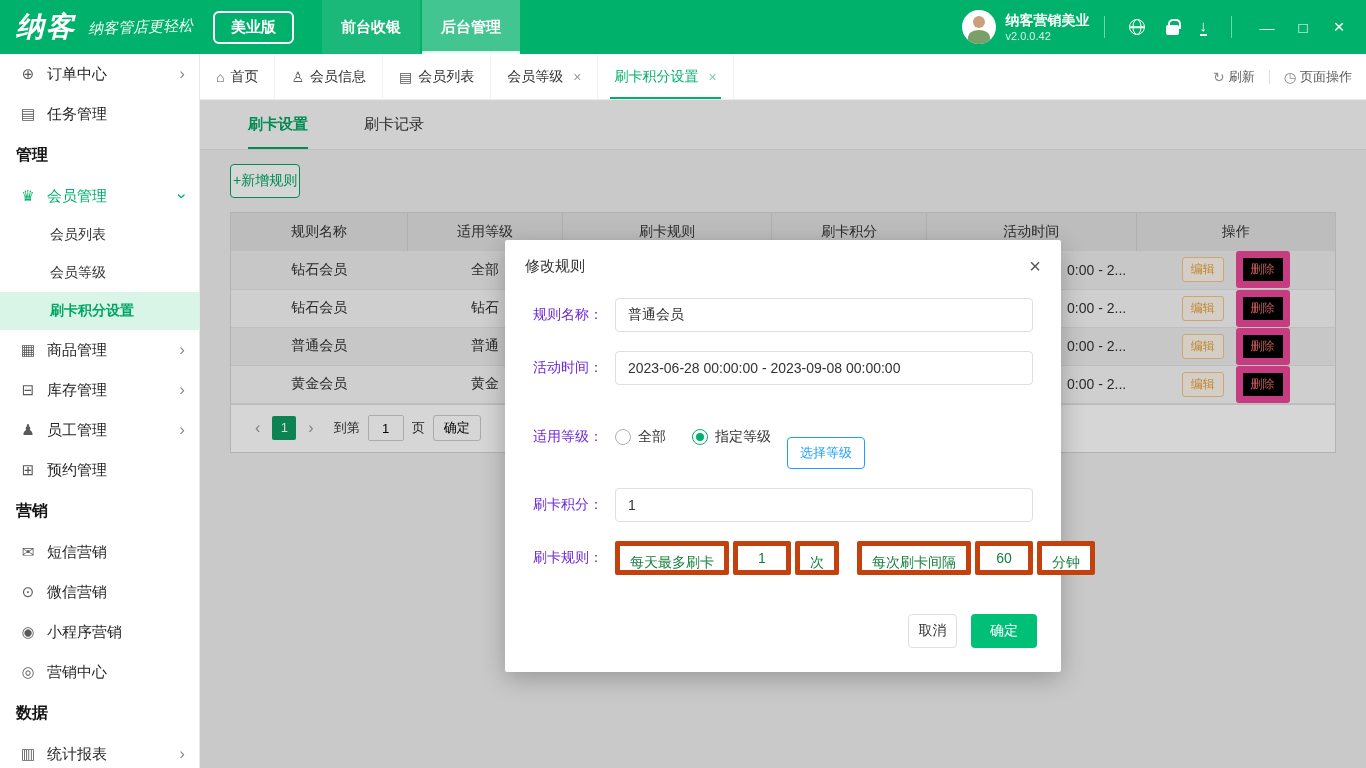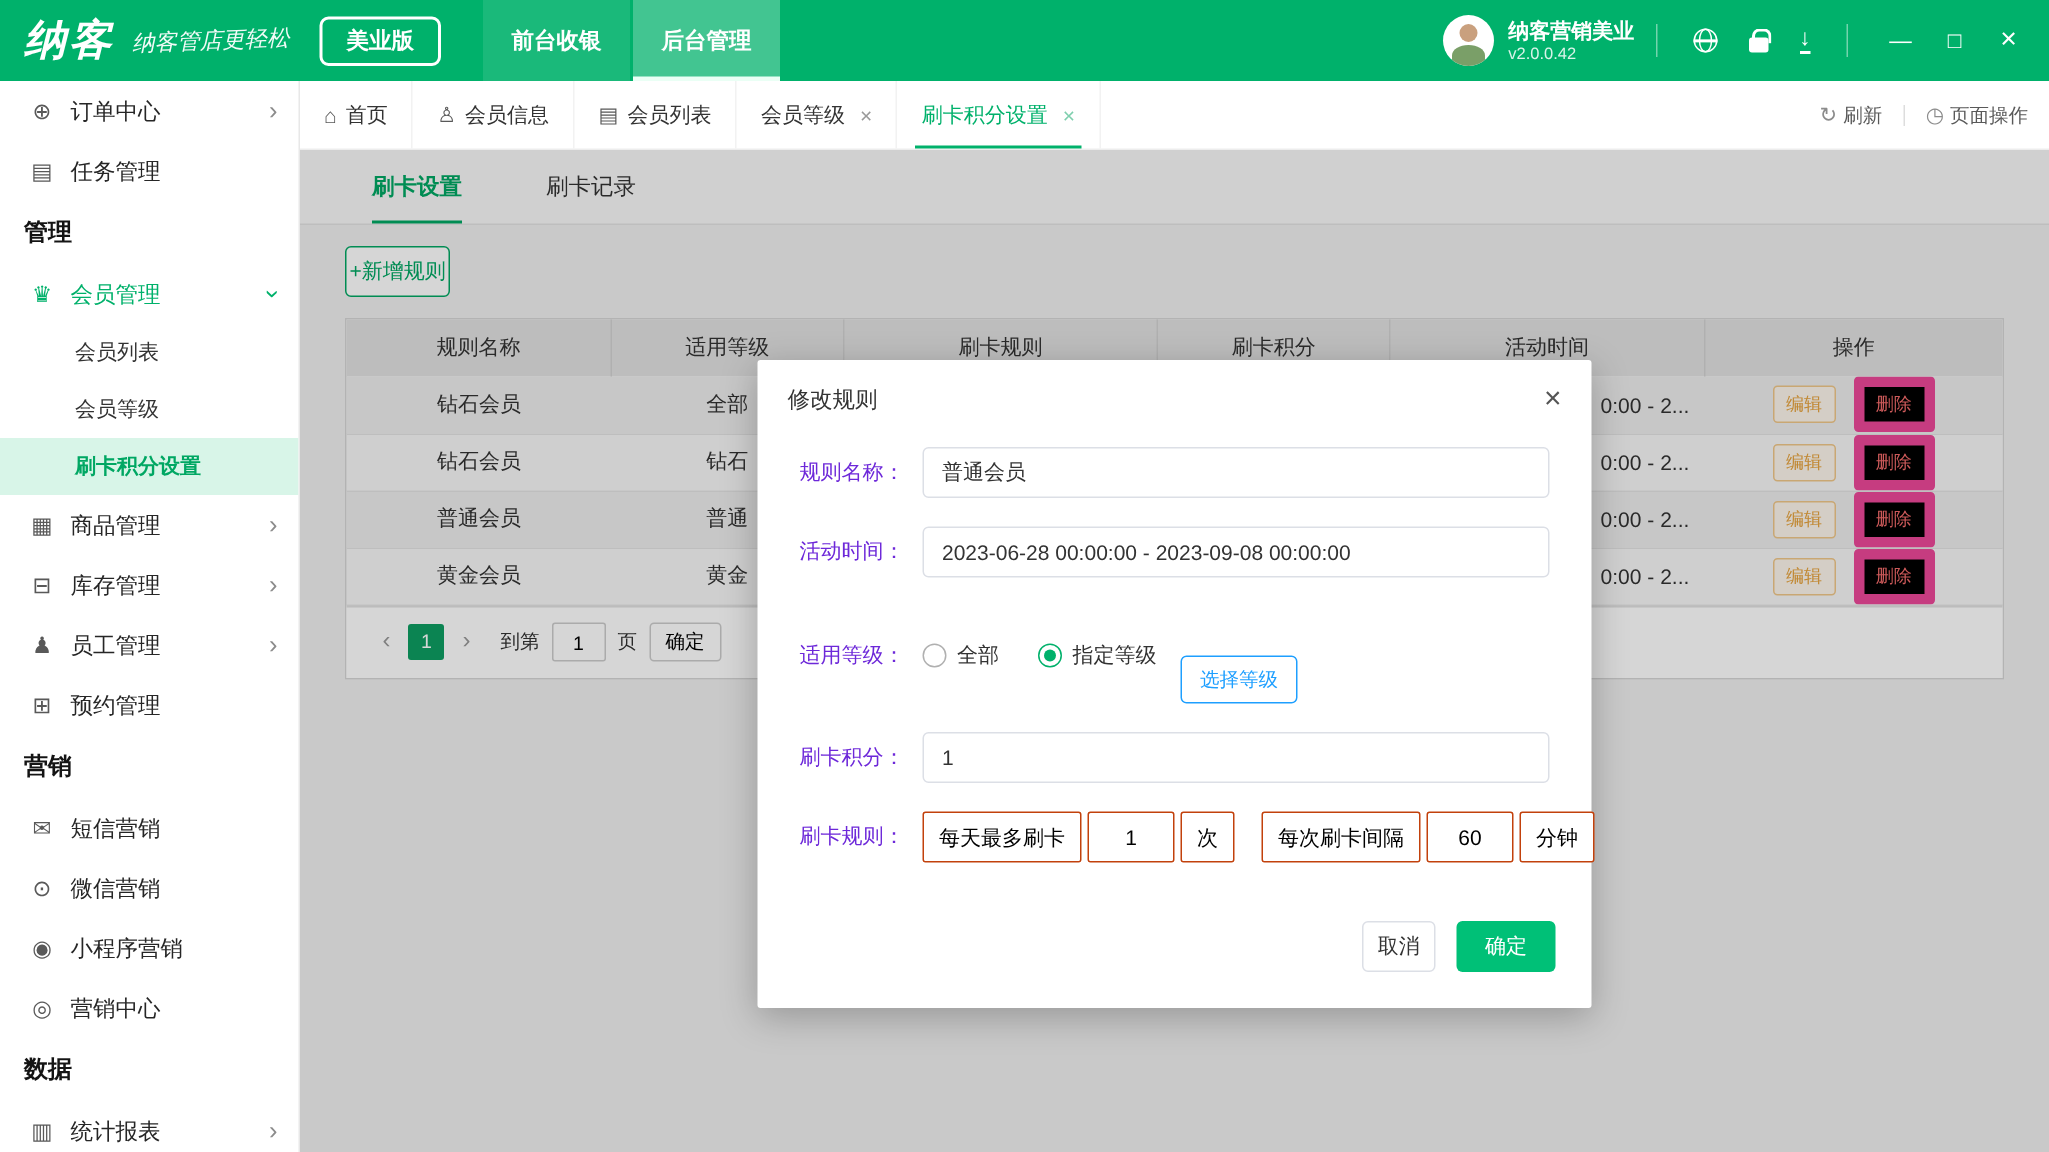--- a/index.html
+++ b/index.html
@@ -109,22 +109,22 @@
   .m-input { flex: 1; height: 34px; border: 1px solid #dcdfe6; border-radius: 4px; padding: 0 12px; font-size: 14px; color: #333; font-family: inherit; }
   .radio-group { display: flex; align-items: center; }
   .radio { width: 16px; height: 16px; border: 1px solid #b0b0b0; border-radius: 50%; background: #fff; display: inline-block; position: relative; cursor: pointer; flex-shrink: 0; }
   .radio.checked { border-color: #00b16b; }
   .radio.checked::after { content: ""; position: absolute; inset: 3px; border-radius: 50%; background: #00b16b; }
   .radio-label { font-size: 14px; color: #333; margin-left: 7px; }
   .rg-gap { width: 26px; }
   .select-level-btn { margin-left: 16px; border: 1px solid #1e9fff; color: #1e9fff; background: #fff; font-size: 13px;
     padding: 6px 12px; border-radius: 4px; cursor: pointer; font-family: inherit; margin-top: 33px; }
   .rule-row { flex-wrap: nowrap; }
-  .rule-box { height: 34px; line-height: 32px; border: 1px solid #c2410c; border-radius: 2px; padding: 0 10px;
-    font-size: 14px; color: #000000; background: #fff; white-space: nowrap; }
+  .rule-box { height: 34px; line-height: 32px; border: 5px solid #c2410c; border-radius: 2px; padding: 0 10px;
+    font-size: 14px; color: #15803d; background: #fff; white-space: nowrap; }
   .rule-val { width: 58px; text-align: center; padding: 0; font-family: inherit; }
   .rule-box + .rule-box { margin-left: 4px; }
   .group-gap { margin-left: 18px !important; }
   .modal-footer { display: flex; justify-content: flex-end; padding: 20px 24px 24px; }
   .btn-cancel { width: 49px; height: 34px; background: #fff; border: 1px solid #dcdfe6; border-radius: 4px;
     font-size: 14px; color: #333; cursor: pointer; margin-right: 14px; font-family: inherit; }
   .btn-confirm { width: 66px; height: 34px; background: #00c077; border: none; border-radius: 4px; font-size: 14px; color: #fff; cursor: pointer; font-family: inherit; }
 </style>
 </head>
 <body>

